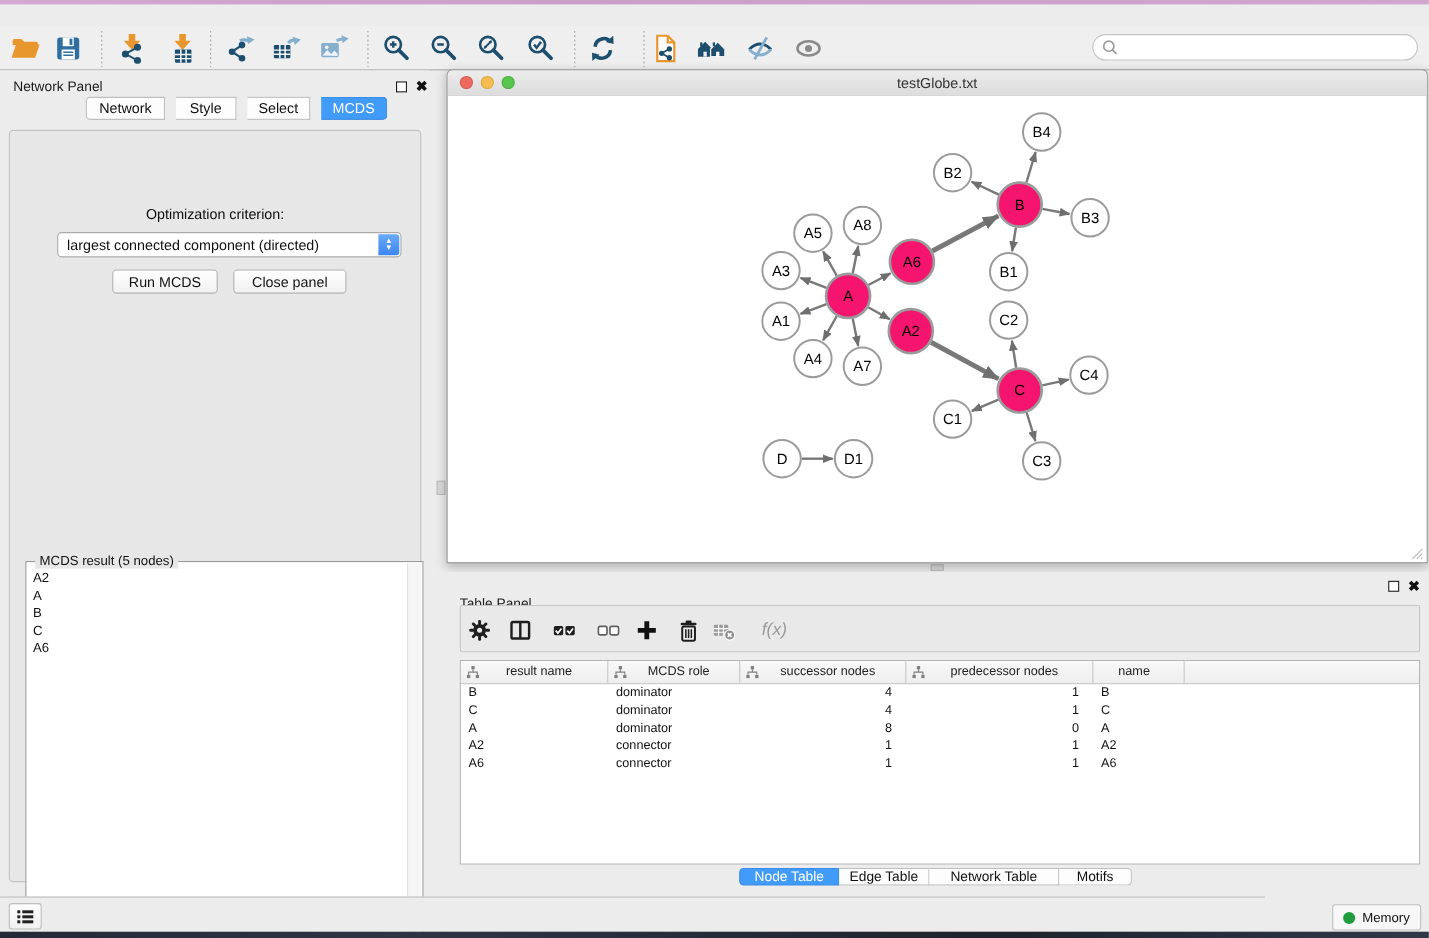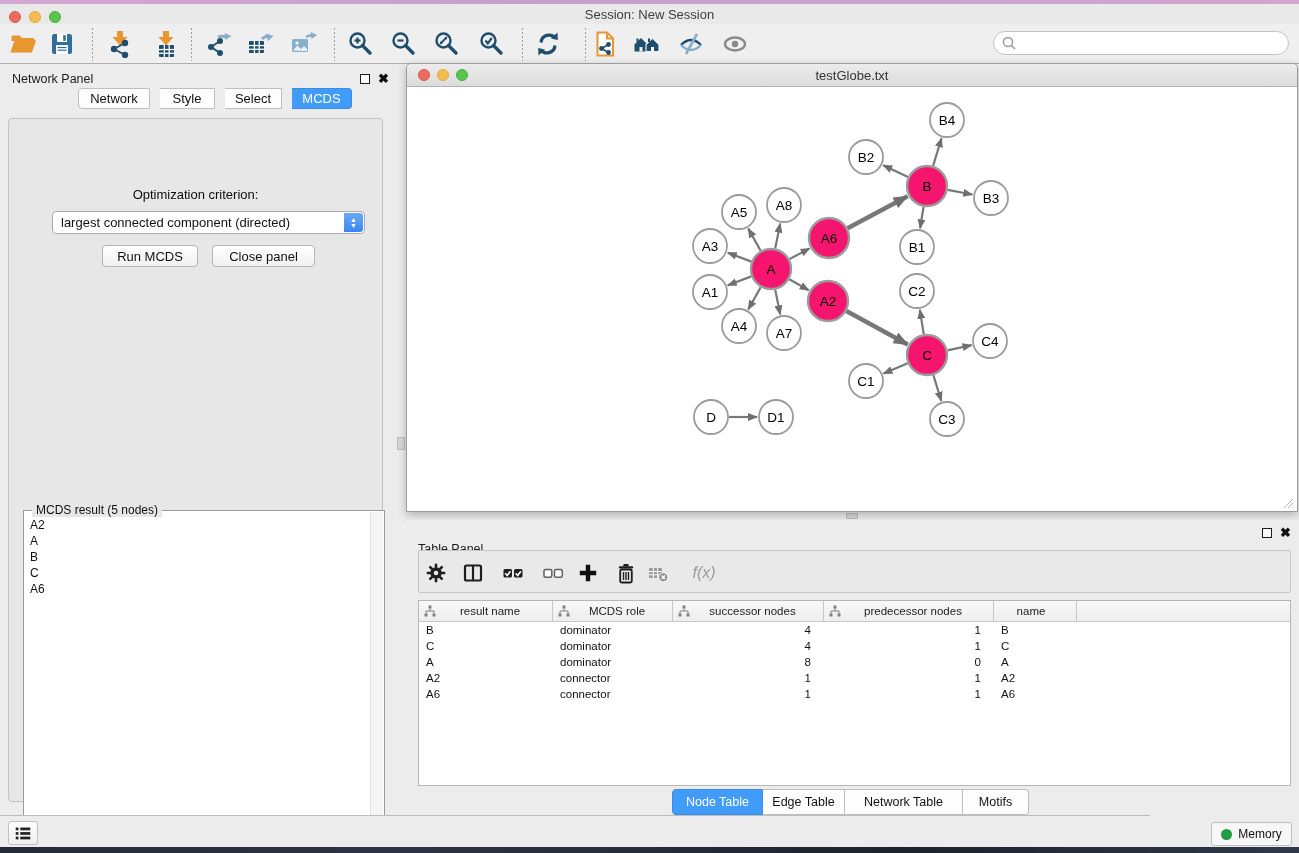--- a/index.html
+++ b/index.html
@@ -95,44 +95,38 @@
   #data-table { position:absolute; left:12px; top:80px; width:873px; height:186px; background:#fff; border:1px solid #b6b6b6; }
   #dt-header { display:flex; height:21px; background:linear-gradient(#f8f8f8,#eeeeee); border-bottom:1px solid #c8c8c8; }
   .dt-hcell { display:flex; align-items:center; border-right:1px solid #c8c8c8; font-size:11.5px; color:#222; position:relative; }
   .dt-hcell .hicon { margin-left:5px; }
   .dt-hcell .hlabel { flex:1; text-align:center; padding-right:8px; }
   .dt-row { display:flex; height:16px; align-items:center; }
   .dt-cell { font-size:11.5px; color:#111; white-space:nowrap; overflow:hidden; }
   .al { text-align:left; padding-left:7px; } .ar { text-align:right; padding-right:13px; }
 
   #tp-tabs { left:266px; top:269px; }
-  #tp-tabs .tab { font-size:12.5px; height:26px; }
+  #tp-tabs .tab { font-size:12.5px; height:16px; }
 
   
   #statusbar { left:0; top:815px; width:1150px; height:32px; background:#ececec; border-top:1px solid #bdbdbd; }
   #status-left-btn { position:absolute; left:8px; top:5px; width:30px; height:24px; background:linear-gradient(#fdfdfd,#f0f0f0);
                      border:1px solid #bfbfbf; border-radius:3px; display:flex; align-items:center; justify-content:center; }
   #memory-btn { position:absolute; left:1211px; top:6px; width:81px; height:24px; background:#f7f7f7;
                 border:1px solid #bfbfbf; border-radius:3px; display:flex; align-items:center; justify-content:center; gap:6px; }
   #memory-dot { width:11px; height:11px; border-radius:50%; background:#1f9d3f; }
   #memory-btn span { font-size:12px; color:#111; }
 </style>
 </head>
 <body>
 
 <div id="root">
 
   <div id="wp-top" class="abs"></div>
 
-  <div id="titlebar" class="abs">
-    <span id="light-close" class="light"></span>
-    <span id="light-min" class="light"></span>
-    <span id="light-zoom" class="light"></span>
-    <div class="title">Session: New Session</div>
-  </div>
 
   <div id="toolbar" class="abs">
     <div id="tb-buttons">
         <div class="tb-btn" style="left:5px">
           <svg width="28" height="28" viewBox="0 0 28 28">
             <path d="M2.5 11 V7 a1.5 1.5 0 0 1 1.5-1.5 h6.5 l2.5 2.5 h11 a1.5 1.5 0 0 1 1.5 1.5 v1.5" fill="#e8962e"></path>
             <path d="M1.5 22.5 L5.5 10.5 H27 L23 22.5 Z" fill="#e8962e"></path>
           </svg>
         </div>
         <div class="tb-btn" style="left:44px">

